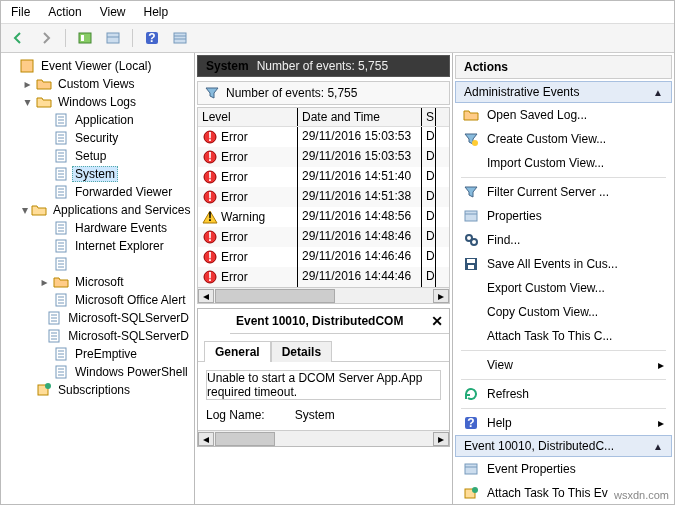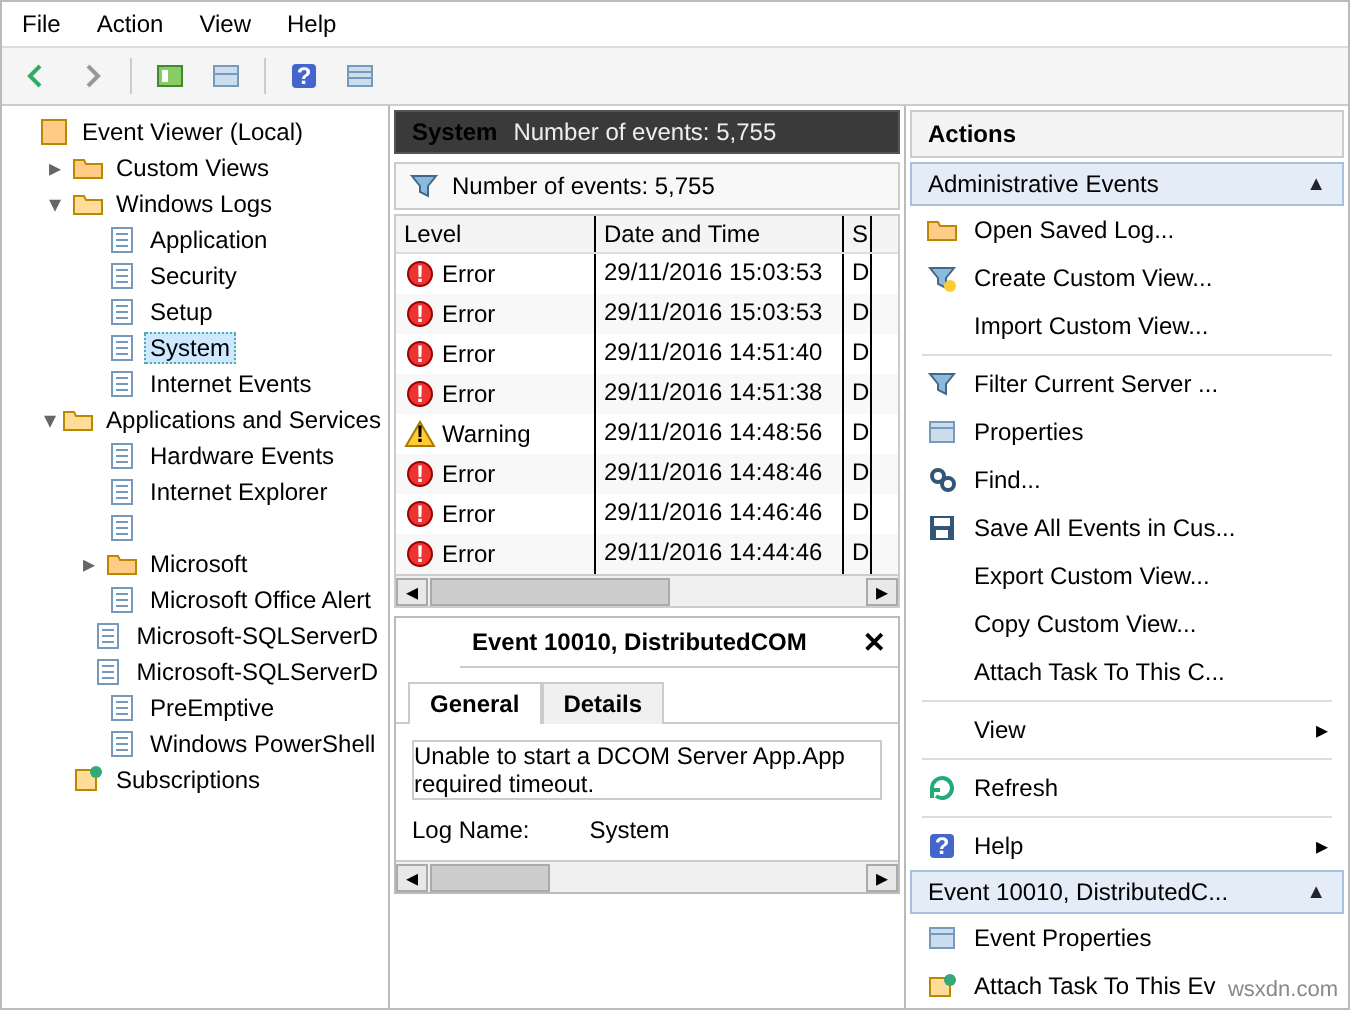--- a/index.html
+++ b/index.html
@@ -172,21 +172,21 @@
                 <span class="label">System</span>
               </li>
               <li>
                 <span class="twisty"></span>
                 <svg class="icon16" viewBox="0 0 16 16">
                   <rect x="3" y="2" width="10" height="12" fill="#fff" stroke="#79b"></rect>
                   <line x1="5" y1="5" x2="11" y2="5" stroke="#79b"></line>
                   <line x1="5" y1="8" x2="11" y2="8" stroke="#79b"></line>
                   <line x1="5" y1="11" x2="11" y2="11" stroke="#79b"></line>
                 </svg>
-                <span class="label">Internet Events</span>
+                <span class="label">Forwarded Viewer</span>
               </li>
             </ul>
           <li>
               <span class="twisty">▾</span>
               <svg class="icon16" viewBox="0 0 16 16">
                 <path d="M1 4h5l1 2h8v7H1z" fill="#fd9" stroke="#b80"></path>
               </svg>
               <span class="label">Applications and Services</span>
             </li>
           <ul id="as">

